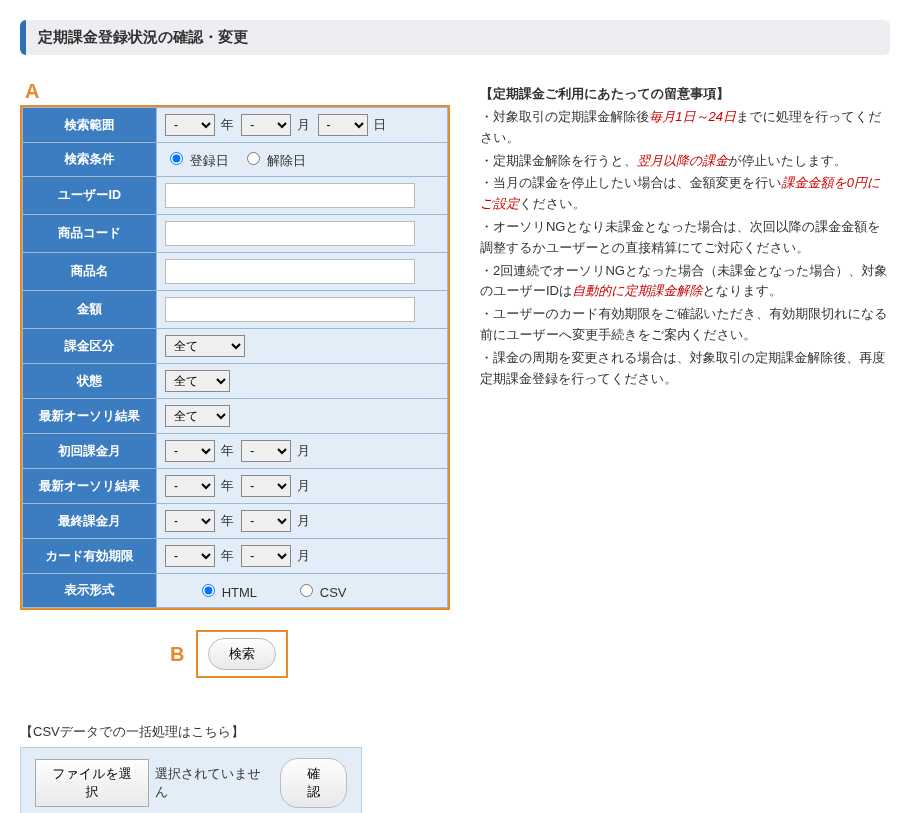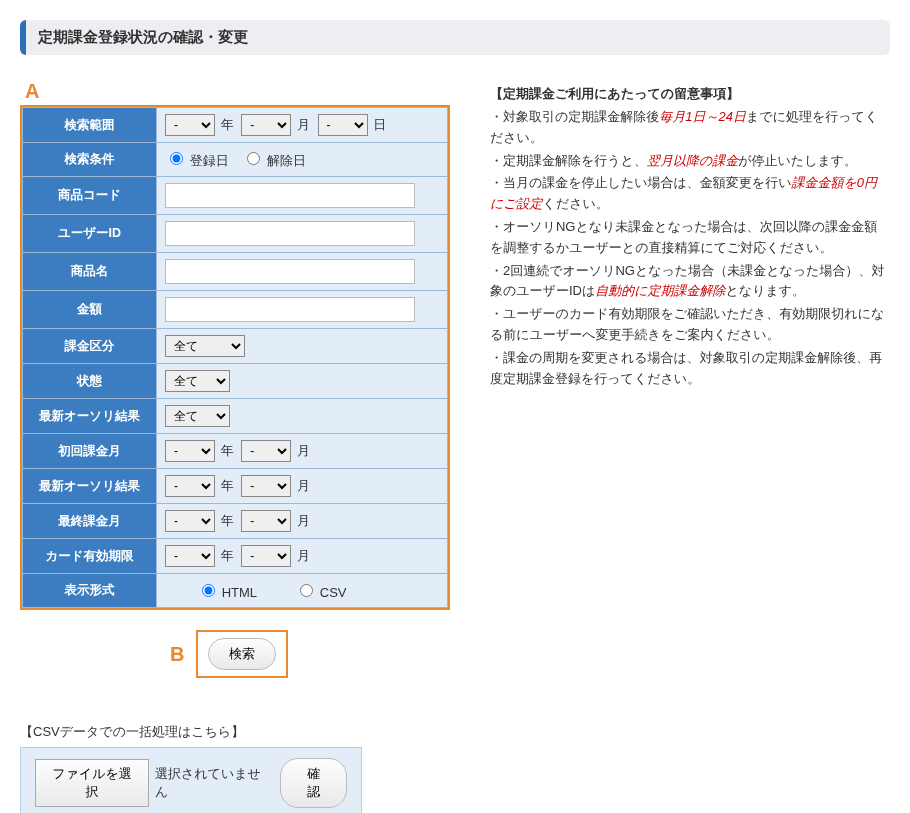--- a/index.html
+++ b/index.html
@@ -23,21 +23,21 @@
     font-size: 15px;
     font-weight: bold;
     color: #333;
   }
   .content {
     display: flex;
     gap: 30px;
     align-items: flex-start;
   }
   .left-col { width: 430px; }
-  .right-col { flex: 1; padding-top: 5px; margin-left: 10px; }
+  .right-col { flex: 1; padding-top: 5px; }
   .callout-label {
     font-size: 20px;
     font-weight: bold;
     color: #e68a2e;
     margin-left: 5px;
   }
   .form-panel {
     border: 2px solid #e68a2e;
     margin-top: 2px;
   }
@@ -162,26 +162,26 @@
               <span>登録日</span>
             </label>
             <label class="radio-lbl">
               <input type="radio" name="cond" style="">
               <span>解除日</span>
             </label>
           </td>
         </tr>
 
         <tr>
+          <th>ユーザーID</th>
+          <td><input type="text" style=""></td>
+        </tr>
+
+        <tr>
           <th>商品コード</th>
-          <td><input type="text" style=""></td>
-        </tr>
-
-        <tr>
-          <th>ユーザーID</th>
           <td><input type="text" style=""></td>
         </tr>
 
         <tr>
           <th>商品名</th>
           <td><input type="text" style=""></td>
         </tr>
 
         <tr>
           <th>金額</th>

